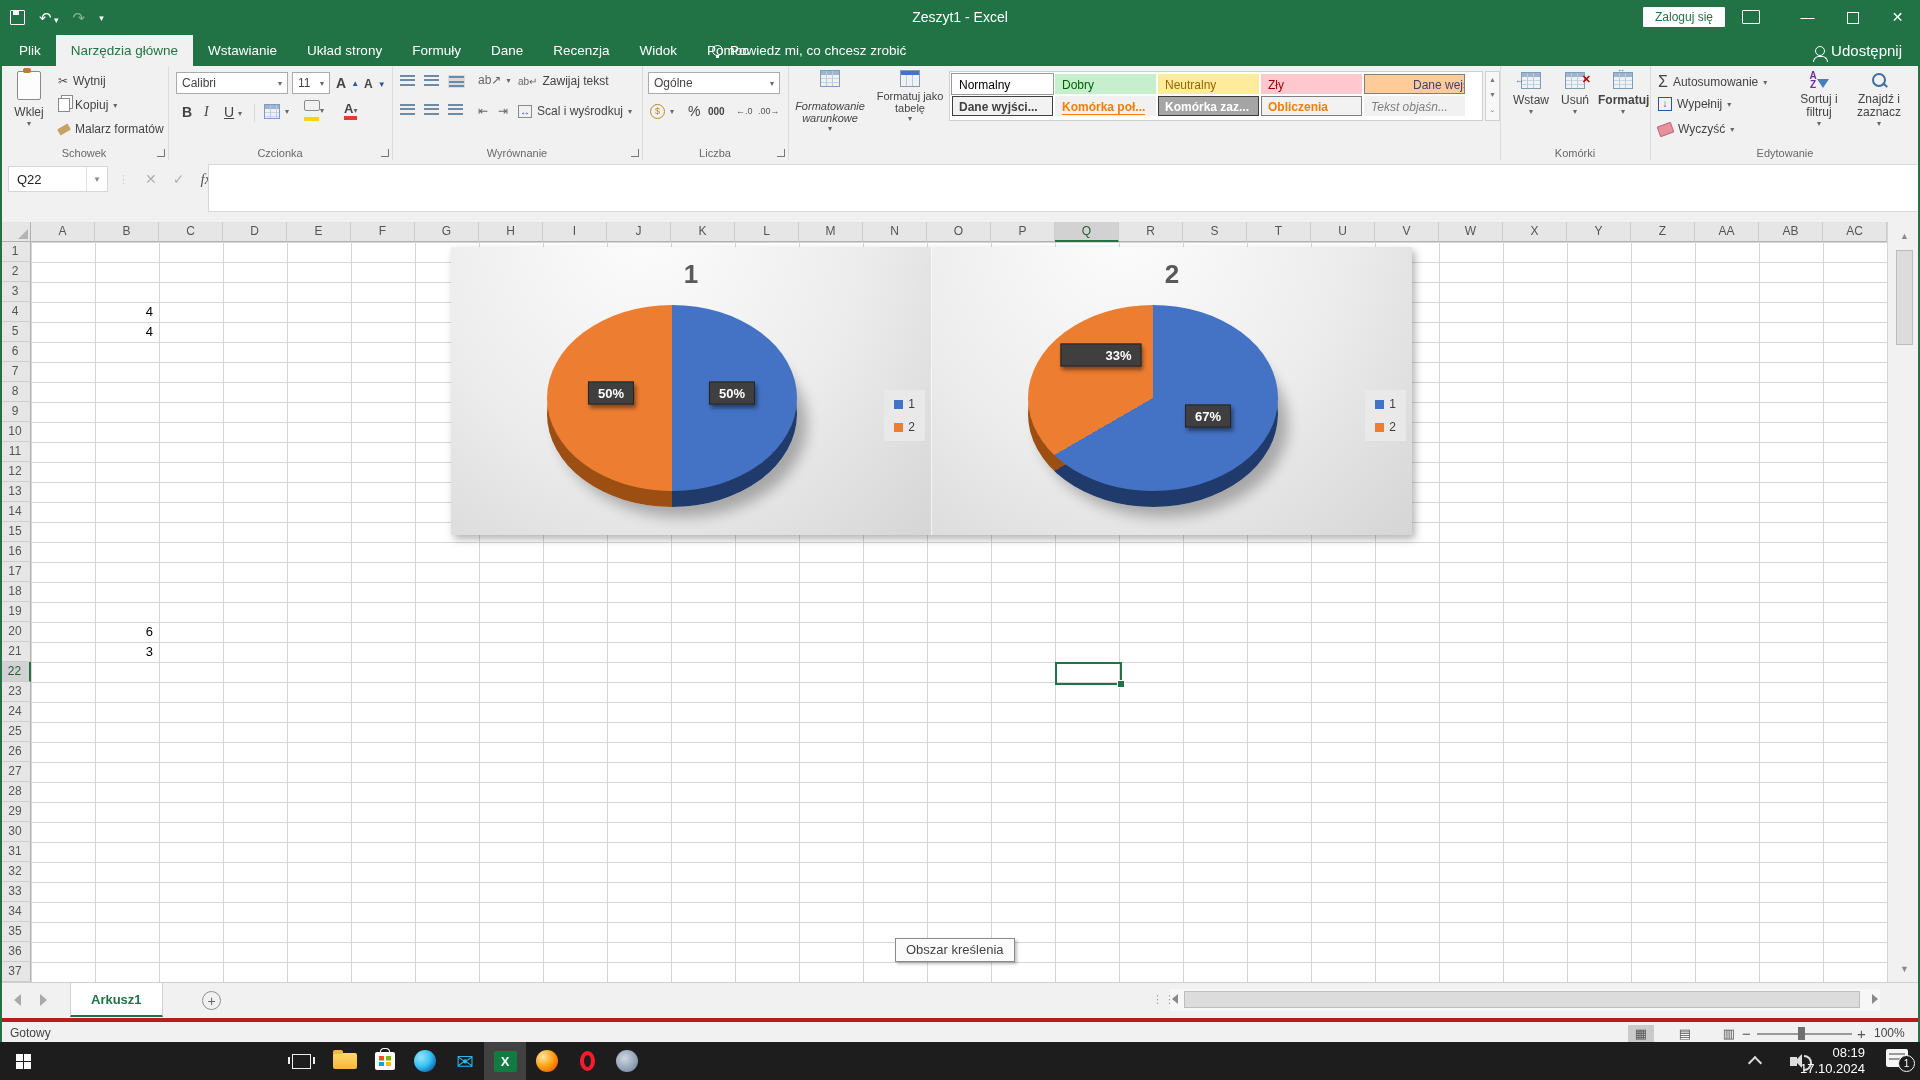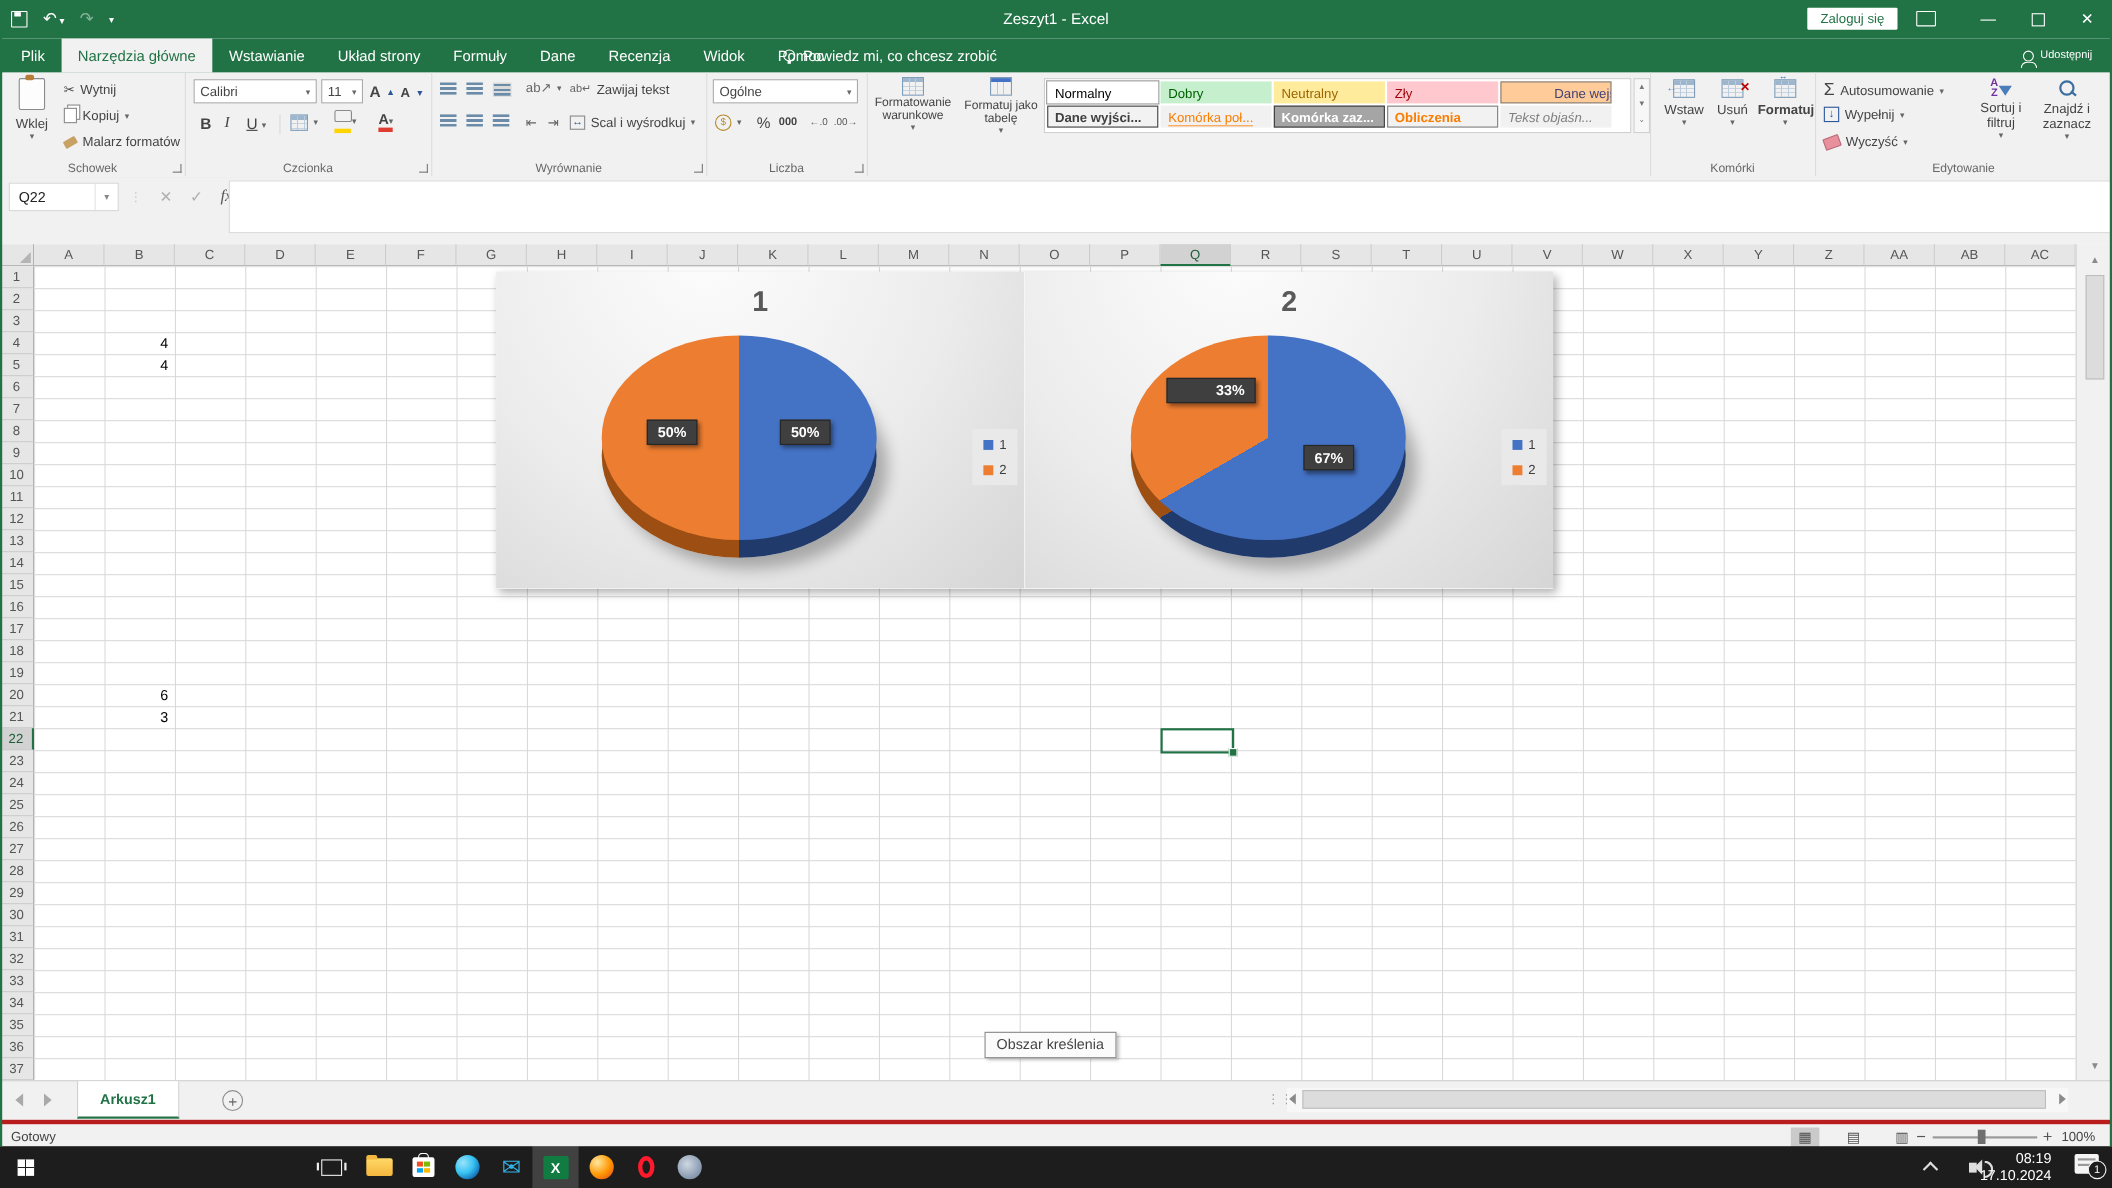--- a/index.html
+++ b/index.html
@@ -18,21 +18,21 @@
   .btn-min{right:90px;} .btn-max{right:45px;} .btn-close{right:0;}
   .maxsq{display:inline-block;width:10px;height:10px;border:1.5px solid #fff;vertical-align:middle;}
   
   .tabrow{position:absolute;left:0;top:35px;width:1920px;height:31px;background:#217346;}
   .rtabs{display:flex;height:31px;align-items:stretch;padding-left:4px;}
   .rtab{color:#fff;font-size:13.5px;line-height:31px;padding:0 15px;white-space:nowrap;}
   .rtab.active{background:#f1f1f1;color:#217346;}
   .tellme{position:absolute;left:712px;top:0;height:31px;line-height:31px;color:#fff;font-size:13.5px;display:flex;align-items:center;gap:7px;}
   .bulb{width:9px;height:9px;border:1.5px solid #fff;border-radius:50%;position:relative;}
   .bulb:after{content:"";position:absolute;left:2.5px;top:9px;width:3px;height:3px;background:#fff;}
-  .share{position:absolute;right:18px;top:0;height:31px;line-height:31px;color:#fff;font-size:10px;display:flex;align-items:center;gap:6px;}
+  .share{position:absolute;right:18px;top:0;height:31px;line-height:31px;color:#fff;font-size:15px;display:flex;align-items:center;gap:6px;}
   .person{width:8px;height:8px;border:1.5px solid #fff;border-radius:50%;position:relative;}
   .person:after{content:"";position:absolute;left:-3px;top:9px;width:13px;height:5px;border:1.5px solid #fff;border-bottom:none;border-radius:6px 6px 0 0;}
   
   .ribbon{position:absolute;left:0;top:66px;width:1920px;height:95px;background:#f1f1f1;border-bottom:1px solid #d0d0d0;font-size:12px;color:#444;}
   .rgroup{position:absolute;top:0;height:94px;border-right:1px solid #dcdcdc;}
   .glabel{position:absolute;bottom:1px;left:0;width:100%;text-align:center;font-size:11px;color:#686868;}
   .launch{position:absolute;right:3px;bottom:3px;width:7px;height:7px;border-right:1.5px solid #777;border-bottom:1.5px solid #777;}
   .rbtn{position:absolute;display:flex;align-items:center;gap:5px;white-space:nowrap;color:#444;}
   .bigbtn{position:absolute;text-align:center;color:#444;}
   .caret{font-size:8px;color:#666;}
@@ -305,36 +305,36 @@
       <div class="rbtn" style="left:66px;top:40px;font-size:10px;font-weight:bold;">000</div>
       <div class="rbtn" style="left:94px;top:40px;font-size:9px;color:#555;">←.0</div>
       <div class="rbtn" style="left:116px;top:40px;font-size:9px;color:#555;">.00→</div>
       <div class="glabel">Liczba</div>
       <div class="launch"></div>
     </div>
 
     <div class="rgroup" style="left:788px;width:712px;">
       <div class="bigbtn" style="left:2px;top:4px;width:80px;font-size:11px;">
         <div class="grid-ic"></div>
-        <div style="margin-top:0;line-height:12px;">Formatowanie warunkowe</div>
+        <div style="margin-top:13px;line-height:12px;font-style:italic;">Formatowanie warunkowe</div>
         <div class="caret">▾</div>
       </div>
       <div class="bigbtn" style="left:84px;top:4px;width:76px;font-size:11px;">
         <div class="grid-ic" style="background:linear-gradient(to bottom,#4472c4 0 4px,transparent 4px),linear-gradient(to right,transparent 0 5px,#b9cbdd 5px 6px,transparent 6px 11px,#b9cbdd 11px 12px,transparent 12px);"></div>
         <div style="margin-top:3px;line-height:12px;">Formatuj jako tabelę</div>
         <div class="caret">▾</div>
       </div>
       <div class="gallery">
           <div class="chip chipsel" style="background: rgb(255, 255, 255); color: rgb(0, 0, 0); border: 1px solid rgb(171, 171, 171);"><span>Normalny</span></div>
           <div class="chip" style="background: rgb(198, 239, 206); color: rgb(0, 97, 0);"><span>Dobry</span></div>
           <div class="chip" style="background: rgb(255, 235, 156); color: rgb(156, 101, 0);"><span>Neutralny</span></div>
           <div class="chip" style="background: rgb(255, 199, 206); color: rgb(156, 0, 6);"><span>Zły</span></div>
           <div class="chip" style="background: rgb(255, 204, 153); color: rgb(63, 63, 118); border: 1px solid rgb(127, 127, 127); padding-left: 48px;"><span>Dane wejści...</span></div>
           <div class="chip" style="background: rgb(242, 242, 242); color: rgb(63, 63, 63); border: 1px solid rgb(63, 63, 63); font-weight: bold;"><span>Dane wyjści...</span></div>
-          <div class="chip" style="background: rgb(241, 241, 241); color: rgb(250, 125, 0);"><span style="border-bottom: 3px double rgb(255, 128, 1);">Komórka poł...</span></div>
+          <div class="chip" style="background: rgb(241, 241, 241); color: rgb(250, 125, 0); font-weight: bold;"><span style="border-bottom: 3px double rgb(255, 128, 1);">Komórka poł...</span></div>
           <div class="chip" style="background: rgb(165, 165, 165); color: rgb(255, 255, 255); border: 1px solid rgb(60, 60, 60); font-weight: bold;"><span>Komórka zaz...</span></div>
           <div class="chip" style="background: rgb(242, 242, 242); color: rgb(250, 125, 0); border: 1px solid rgb(127, 127, 127); font-weight: bold;"><span>Obliczenia</span></div>
           <div class="chip" style="background: rgb(241, 241, 241); color: rgb(127, 127, 127); font-style: italic;"><span>Tekst objaśn...</span></div>
         </div>
       <div class="gscroll">▲<br>▼<br>⌄</div>
     </div>
 
     <div class="rgroup" style="left:1500px;width:150px;">
       <div class="bigbtn" style="left:10px;top:6px;width:42px;">
         <div class="grid-ic"><span style="position:absolute;left:-7px;top:2px;color:#2e75b6;font-size:9px;">←</span></div>

